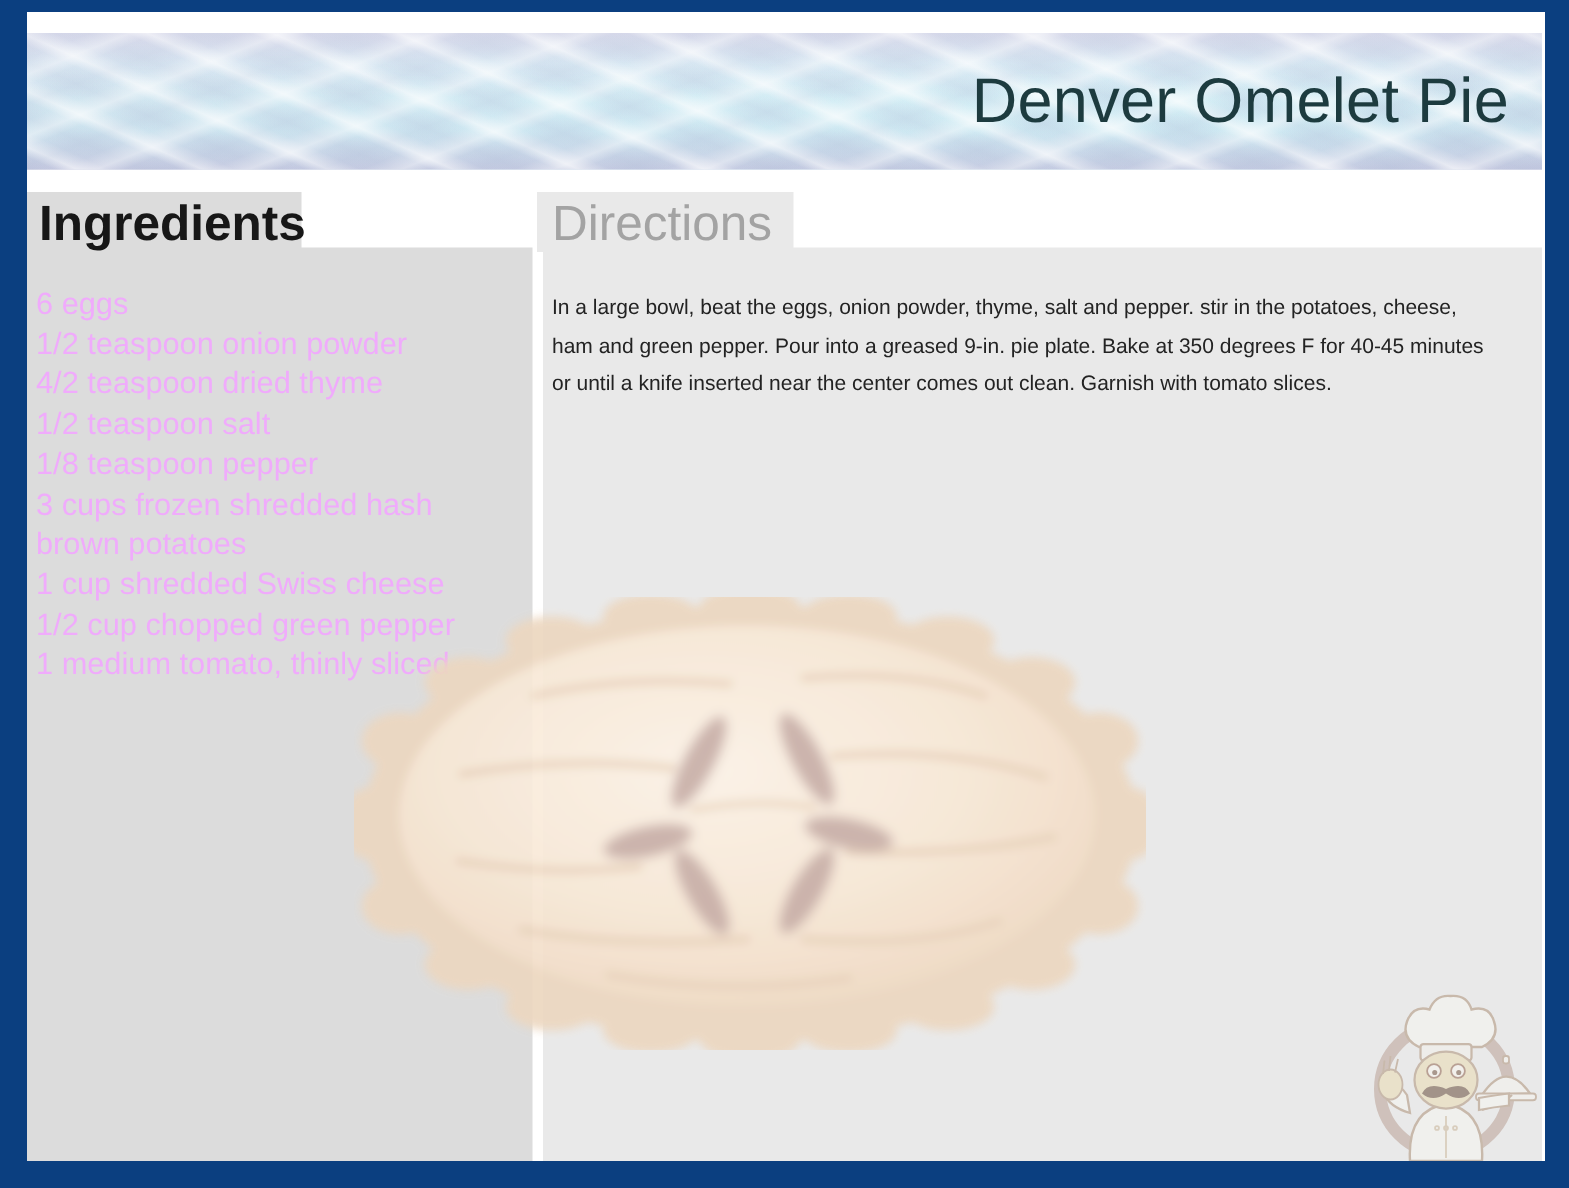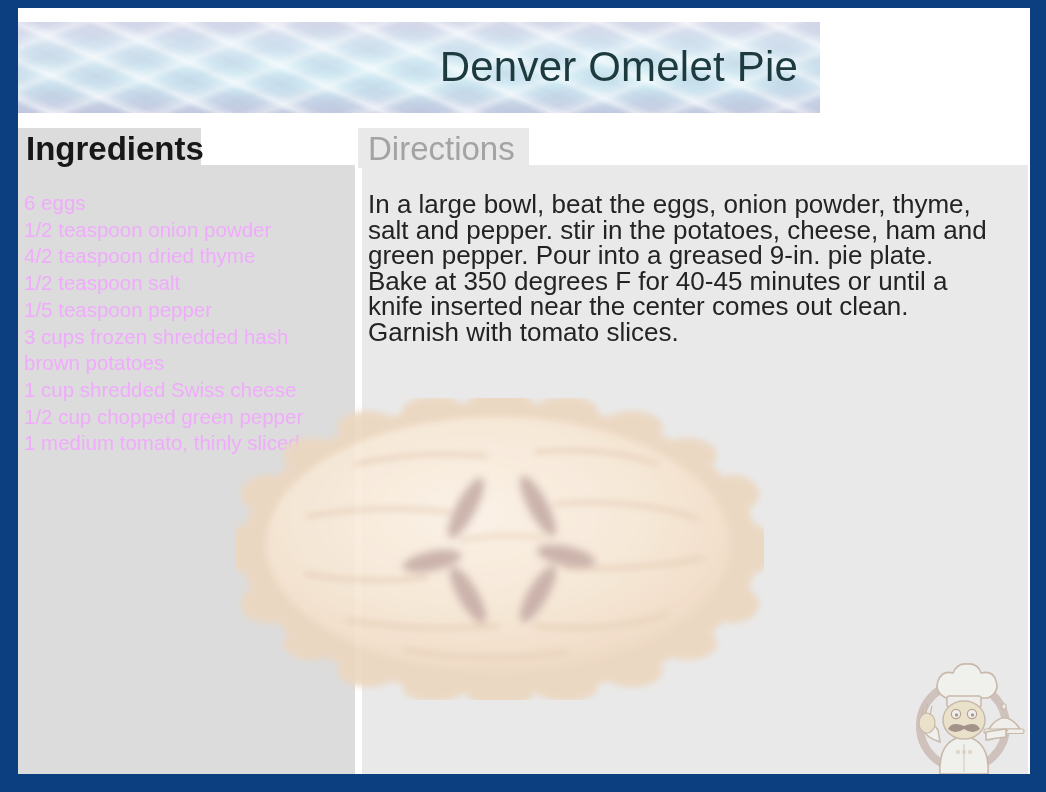--- a/index.html
+++ b/index.html
@@ -31,21 +31,21 @@
     width: 1012px;
     height: 766px;
     background: #ffffff;
   }
 
   
   #banner {
     position: absolute;
     left: 18px;
     top: 22px;
-    width: 802px;
+    width: 1010px;
     height: 91px;
     overflow: hidden;
     background:
       linear-gradient(180deg,
         rgba(196,198,224,0.95) 0%,
         rgba(208,226,240,0.85) 22%,
         rgba(214,239,246,0.75) 48%,
         rgba(206,232,242,0.8) 72%,
         rgba(196,200,224,0.9) 100%),
       linear-gradient(90deg, #c9ccdf 0%, #cfe4f0 30%, #d5f0f6 62%, #cfe9f2 85%, #c7cbe0 100%);
@@ -165,21 +165,21 @@
     line-height: 42px;
     color: #a3a3a3;
     white-space: nowrap;
   }
   #directions-body {
     position: absolute;
     left: 368px;
     top: 192px;
     width: 630px;
     margin: 0;
-    font-size: 26px;
+    font-size: 14px;
     line-height: 25.5px;
     color: #232323;
   }
 
   
   #pie-figure {
     position: absolute;
     left: 236px;
     top: 398px;
     width: 528px;
@@ -212,21 +212,21 @@
   </div>
 
   <div id="ingredients-panel"></div>
   <div id="ingredients-tab"></div>
   <div id="ingredients-heading">Ingredients</div>
   <ul id="ingredients-list">
     <li>6 eggs</li>
     <li>1/2 teaspoon onion powder</li>
     <li>4/2 teaspoon dried thyme</li>
     <li>1/2 teaspoon salt</li>
-    <li>1/5 teaspoon pepper</li>
+    <li>1/8 teaspoon pepper</li>
     <li>3 cups frozen shredded hash
 brown potatoes</li>
     <li>1 cup shredded Swiss cheese</li>
     <li>1/2 cup chopped green pepper</li>
     <li>1 medium tomato, thinly sliced</li>
   </ul>
 
   <div id="directions-panel"></div>
   <div id="directions-tab"></div>
   <div id="directions-heading">Directions</div>

